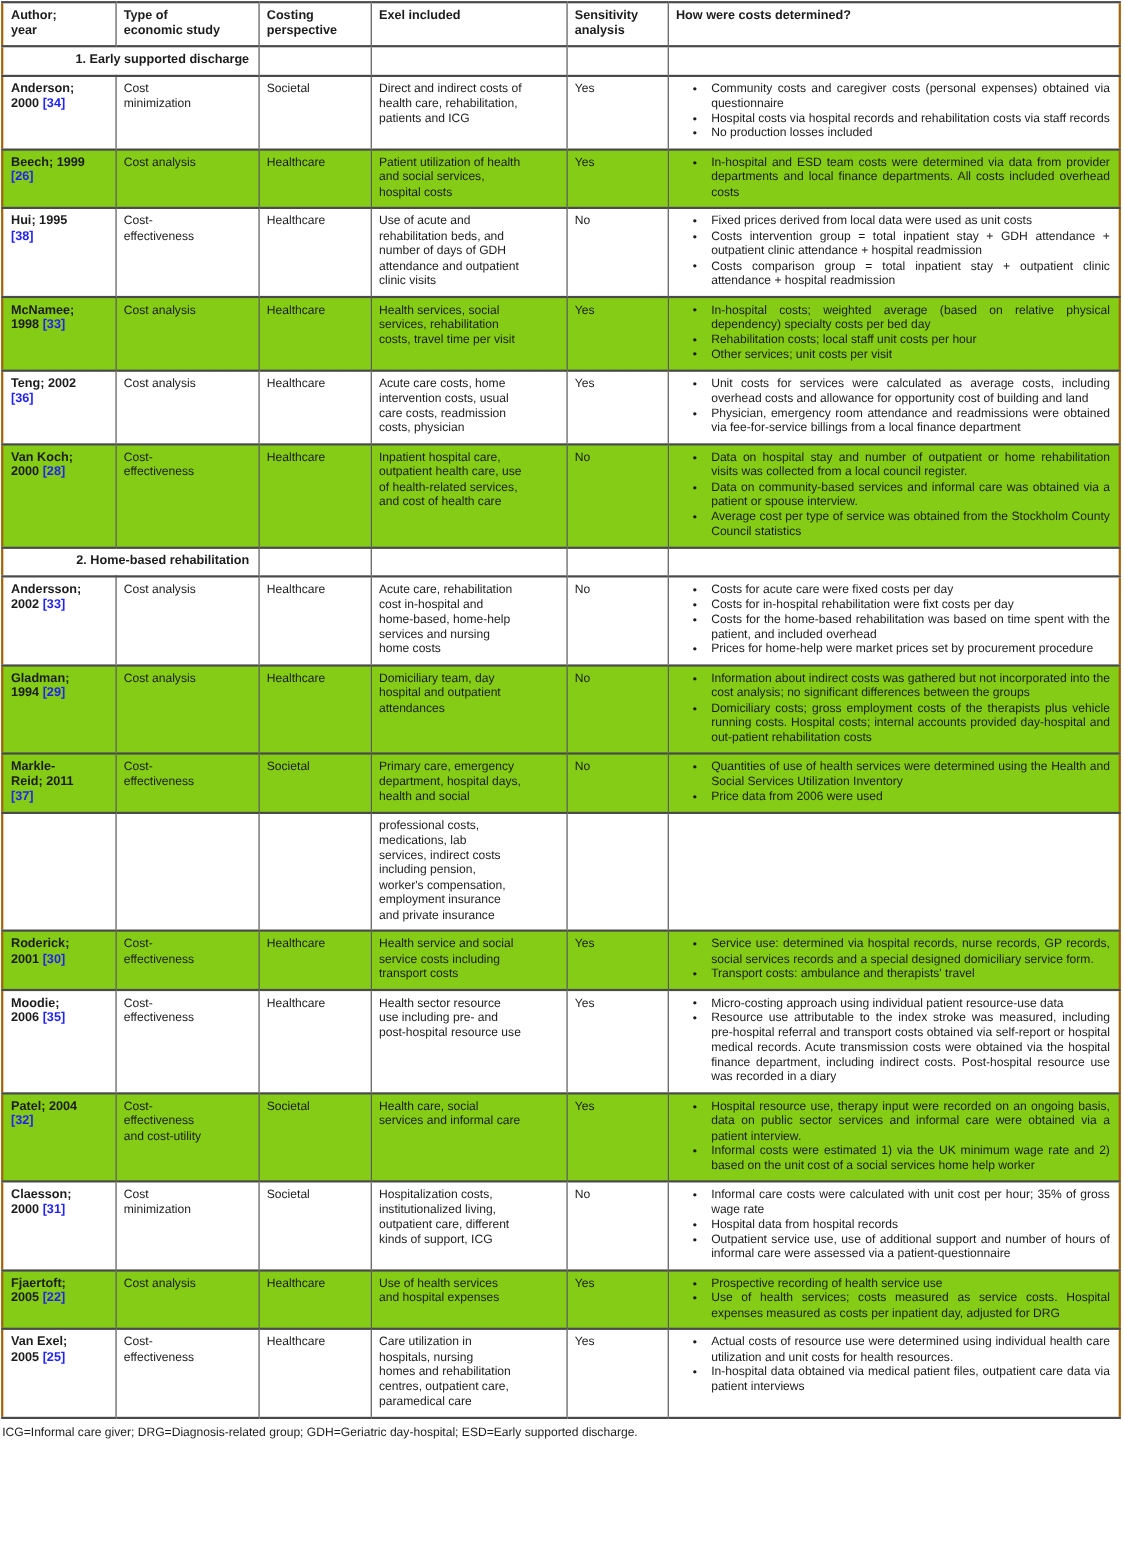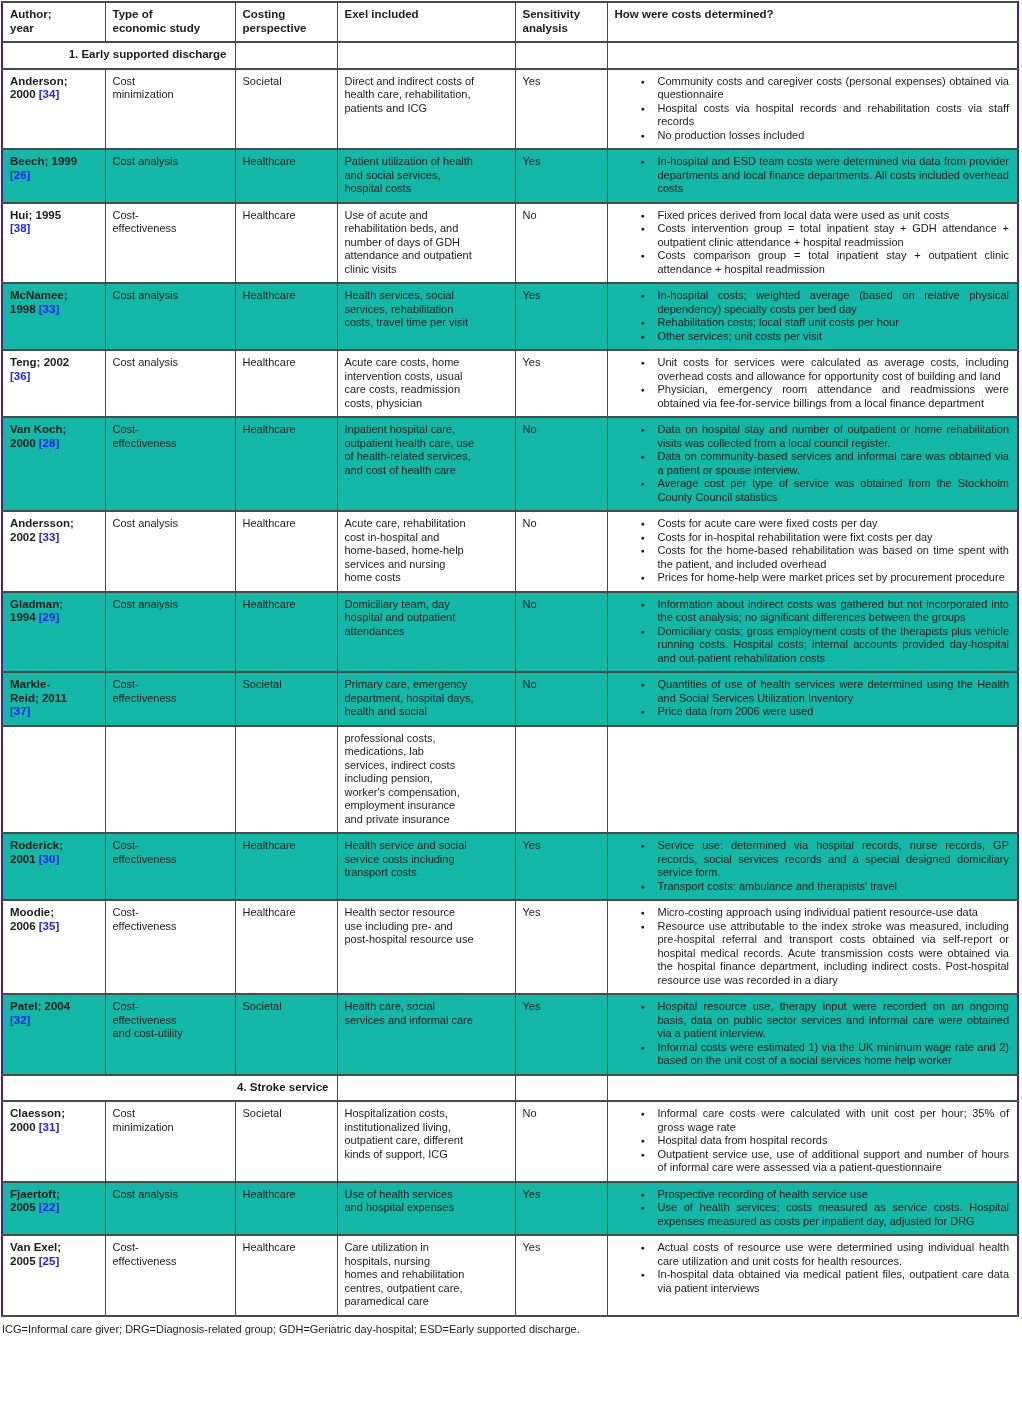--- a/index.html
+++ b/index.html
@@ -1,28 +1,28 @@
 <!DOCTYPE html>
 <html><head>
 <meta charset="utf-8">
 <style>
   html,body{margin:0;padding:0;background:#ffffff;}
   body{width:1022px;font-family:"Liberation Sans",sans-serif;color:#1c1c1c;}
-  table{border-collapse:collapse;table-layout:fixed;width:1018px;margin:1px;border:2px solid #4c1d95;}
+  table{border-collapse:collapse;table-layout:fixed;width:1018px;margin:1px;border:2px solid #a16207;}
   col.c1{width:103px}col.c2{width:130px}col.c3{width:102px}col.c4{width:178px}col.c5{width:92px}col.c6{width:411px}
   th,td{border-left:1px solid #4a4a4a;border-right:1px solid #4a4a4a;
         border-top:2px solid #4a4a4a;border-bottom:2px solid #4a4a4a;
         vertical-align:top;padding:5px 8px 6px 7px;font-size:11px;line-height:13.5px;}
   th{text-align:left;font-weight:bold;white-space:pre-line;font-size:11.5px;}
-  .shaded{background:#14b8a6;}
+  .shaded{background:#84cc16;}
   .section-label{font-weight:bold;font-size:11.5px;height:13px;white-space:nowrap;text-align:right;}
   .author-cell{font-weight:bold;white-space:pre-line;font-size:11.5px;}
   .pre{white-space:pre-line;}
   .cite{color:#2222ee;margin-top:17px;}
-  .bullets-cell{padding-left:15px;padding-right:8px;}
+  .bullets-cell{padding-left:4px;padding-right:8px;}
   .bullet-item{display:flex;}
   .bullet-dot{flex:none;width:35px;padding-left:18px;box-sizing:border-box;font-size:7px;line-height:13.5px;}
   .bullet-text{flex:1;text-align:justify;}
   .footnote{font-size:11px;margin:6px 16px 4px 2px;}
 </style>
 </head>
 <body>
 
 <table id="studies-table">
   <colgroup>
@@ -187,20 +187,27 @@
           <div class="bullet-item">
             <span class="bullet-dot">●</span>
             <span class="bullet-text">Data on community-based services and informal care was obtained via a patient or spouse interview.</span>
           </div>
           <div class="bullet-item">
             <span class="bullet-dot">●</span>
             <span class="bullet-text">Average cost per type of service was obtained from the Stockholm County Council statistics</span>
           </div>
         </td>
       </tr>
+      <tr class="section-row">
+        <td class="section-label" colspan="2">2. Home-based rehabilitation</td>
+        <td></td>
+        <td></td>
+        <td></td>
+        <td></td>
+      </tr>
       <tr>
         <td class="author-cell">Andersson;
 2002 <span class="cite">[33]</span></td>
         <td class="pre">Cost analysis</td>
         <td>Healthcare</td>
         <td class="pre">Acute care, rehabilitation
 cost in-hospital and
 home-based, home-help
 services and nursing
 home costs</td>
@@ -335,26 +342,20 @@
         <td class="bullets-cell">
           <div class="bullet-item">
             <span class="bullet-dot">●</span>
             <span class="bullet-text">Hospital resource use, therapy input were recorded on an ongoing basis, data on public sector services and informal care were obtained via a patient interview.</span>
           </div>
           <div class="bullet-item">
             <span class="bullet-dot">●</span>
             <span class="bullet-text">Informal costs were estimated 1) via the UK minimum wage rate and 2) based on the unit cost of a social services home help worker</span>
           </div>
         </td>
-      </tr>
-      <tr class="section-row">
-        <td class="section-label" colspan="3">4. Stroke service</td>
-        <td></td>
-        <td></td>
-        <td></td>
       </tr>
       <tr>
         <td class="author-cell">Claesson;
 2000 <span class="cite">[31]</span></td>
         <td class="pre">Cost
 minimization</td>
         <td>Societal</td>
         <td class="pre">Hospitalization costs,
 institutionalized living,
 outpatient care, different

